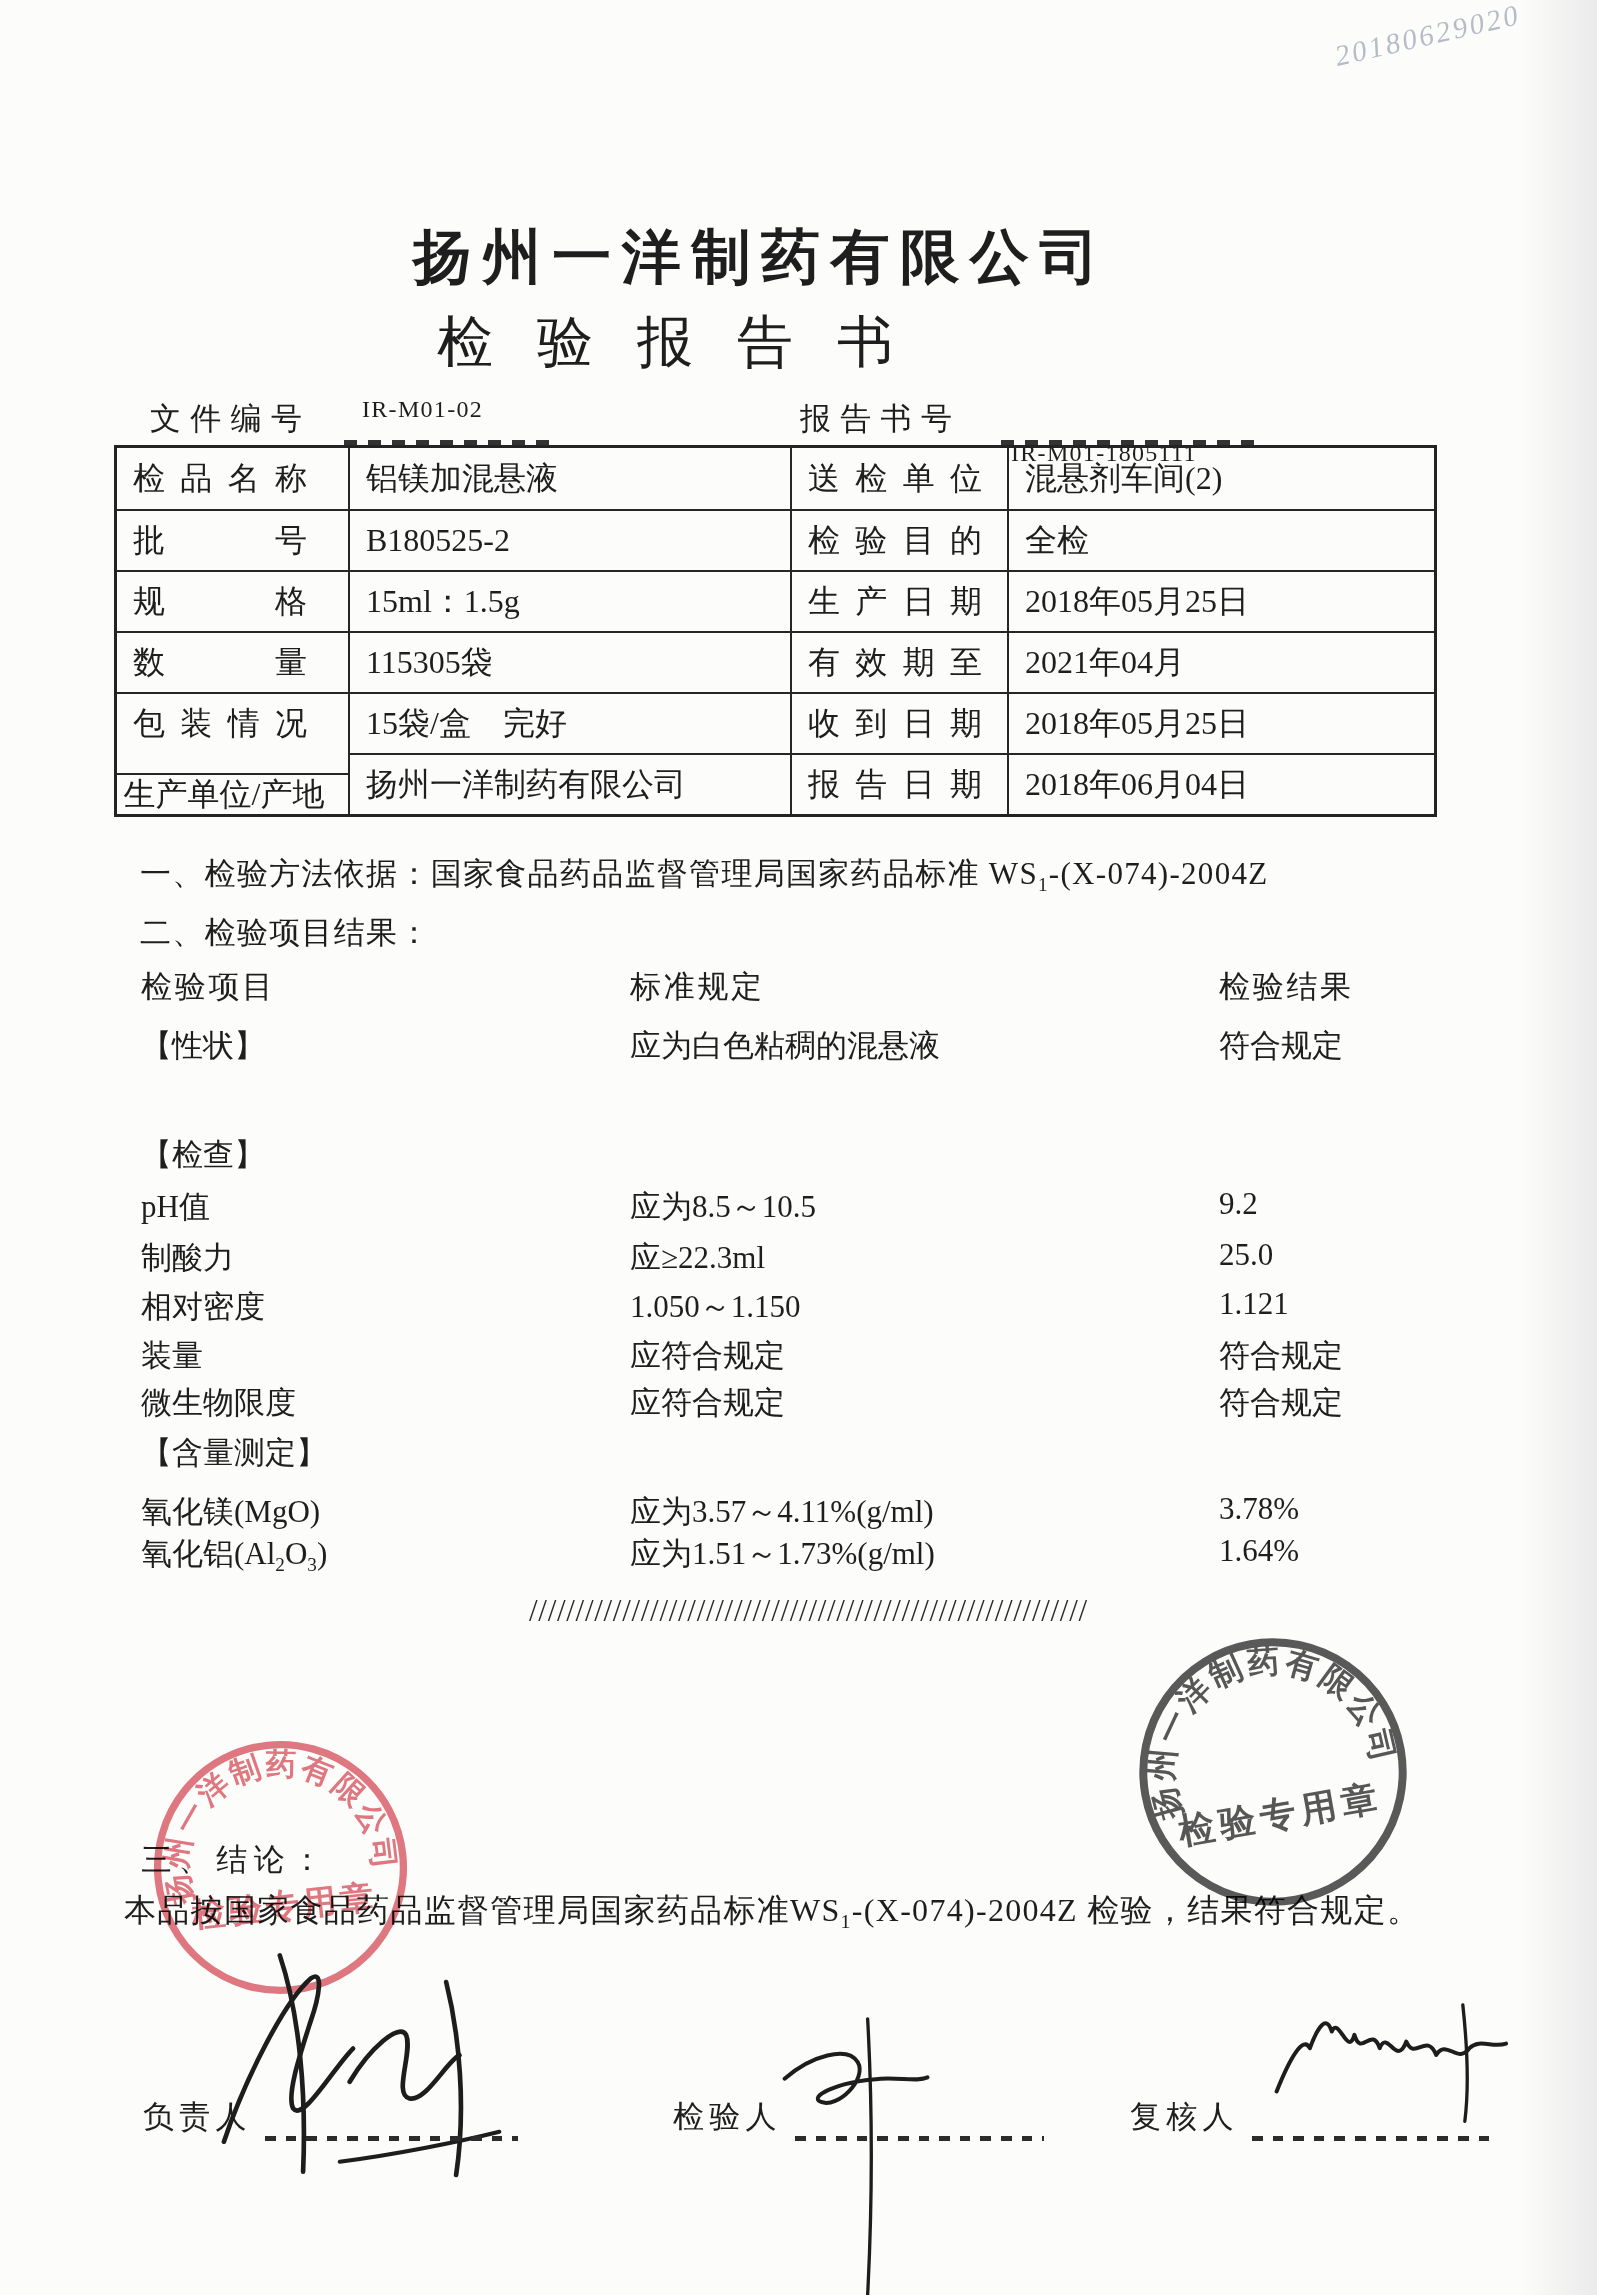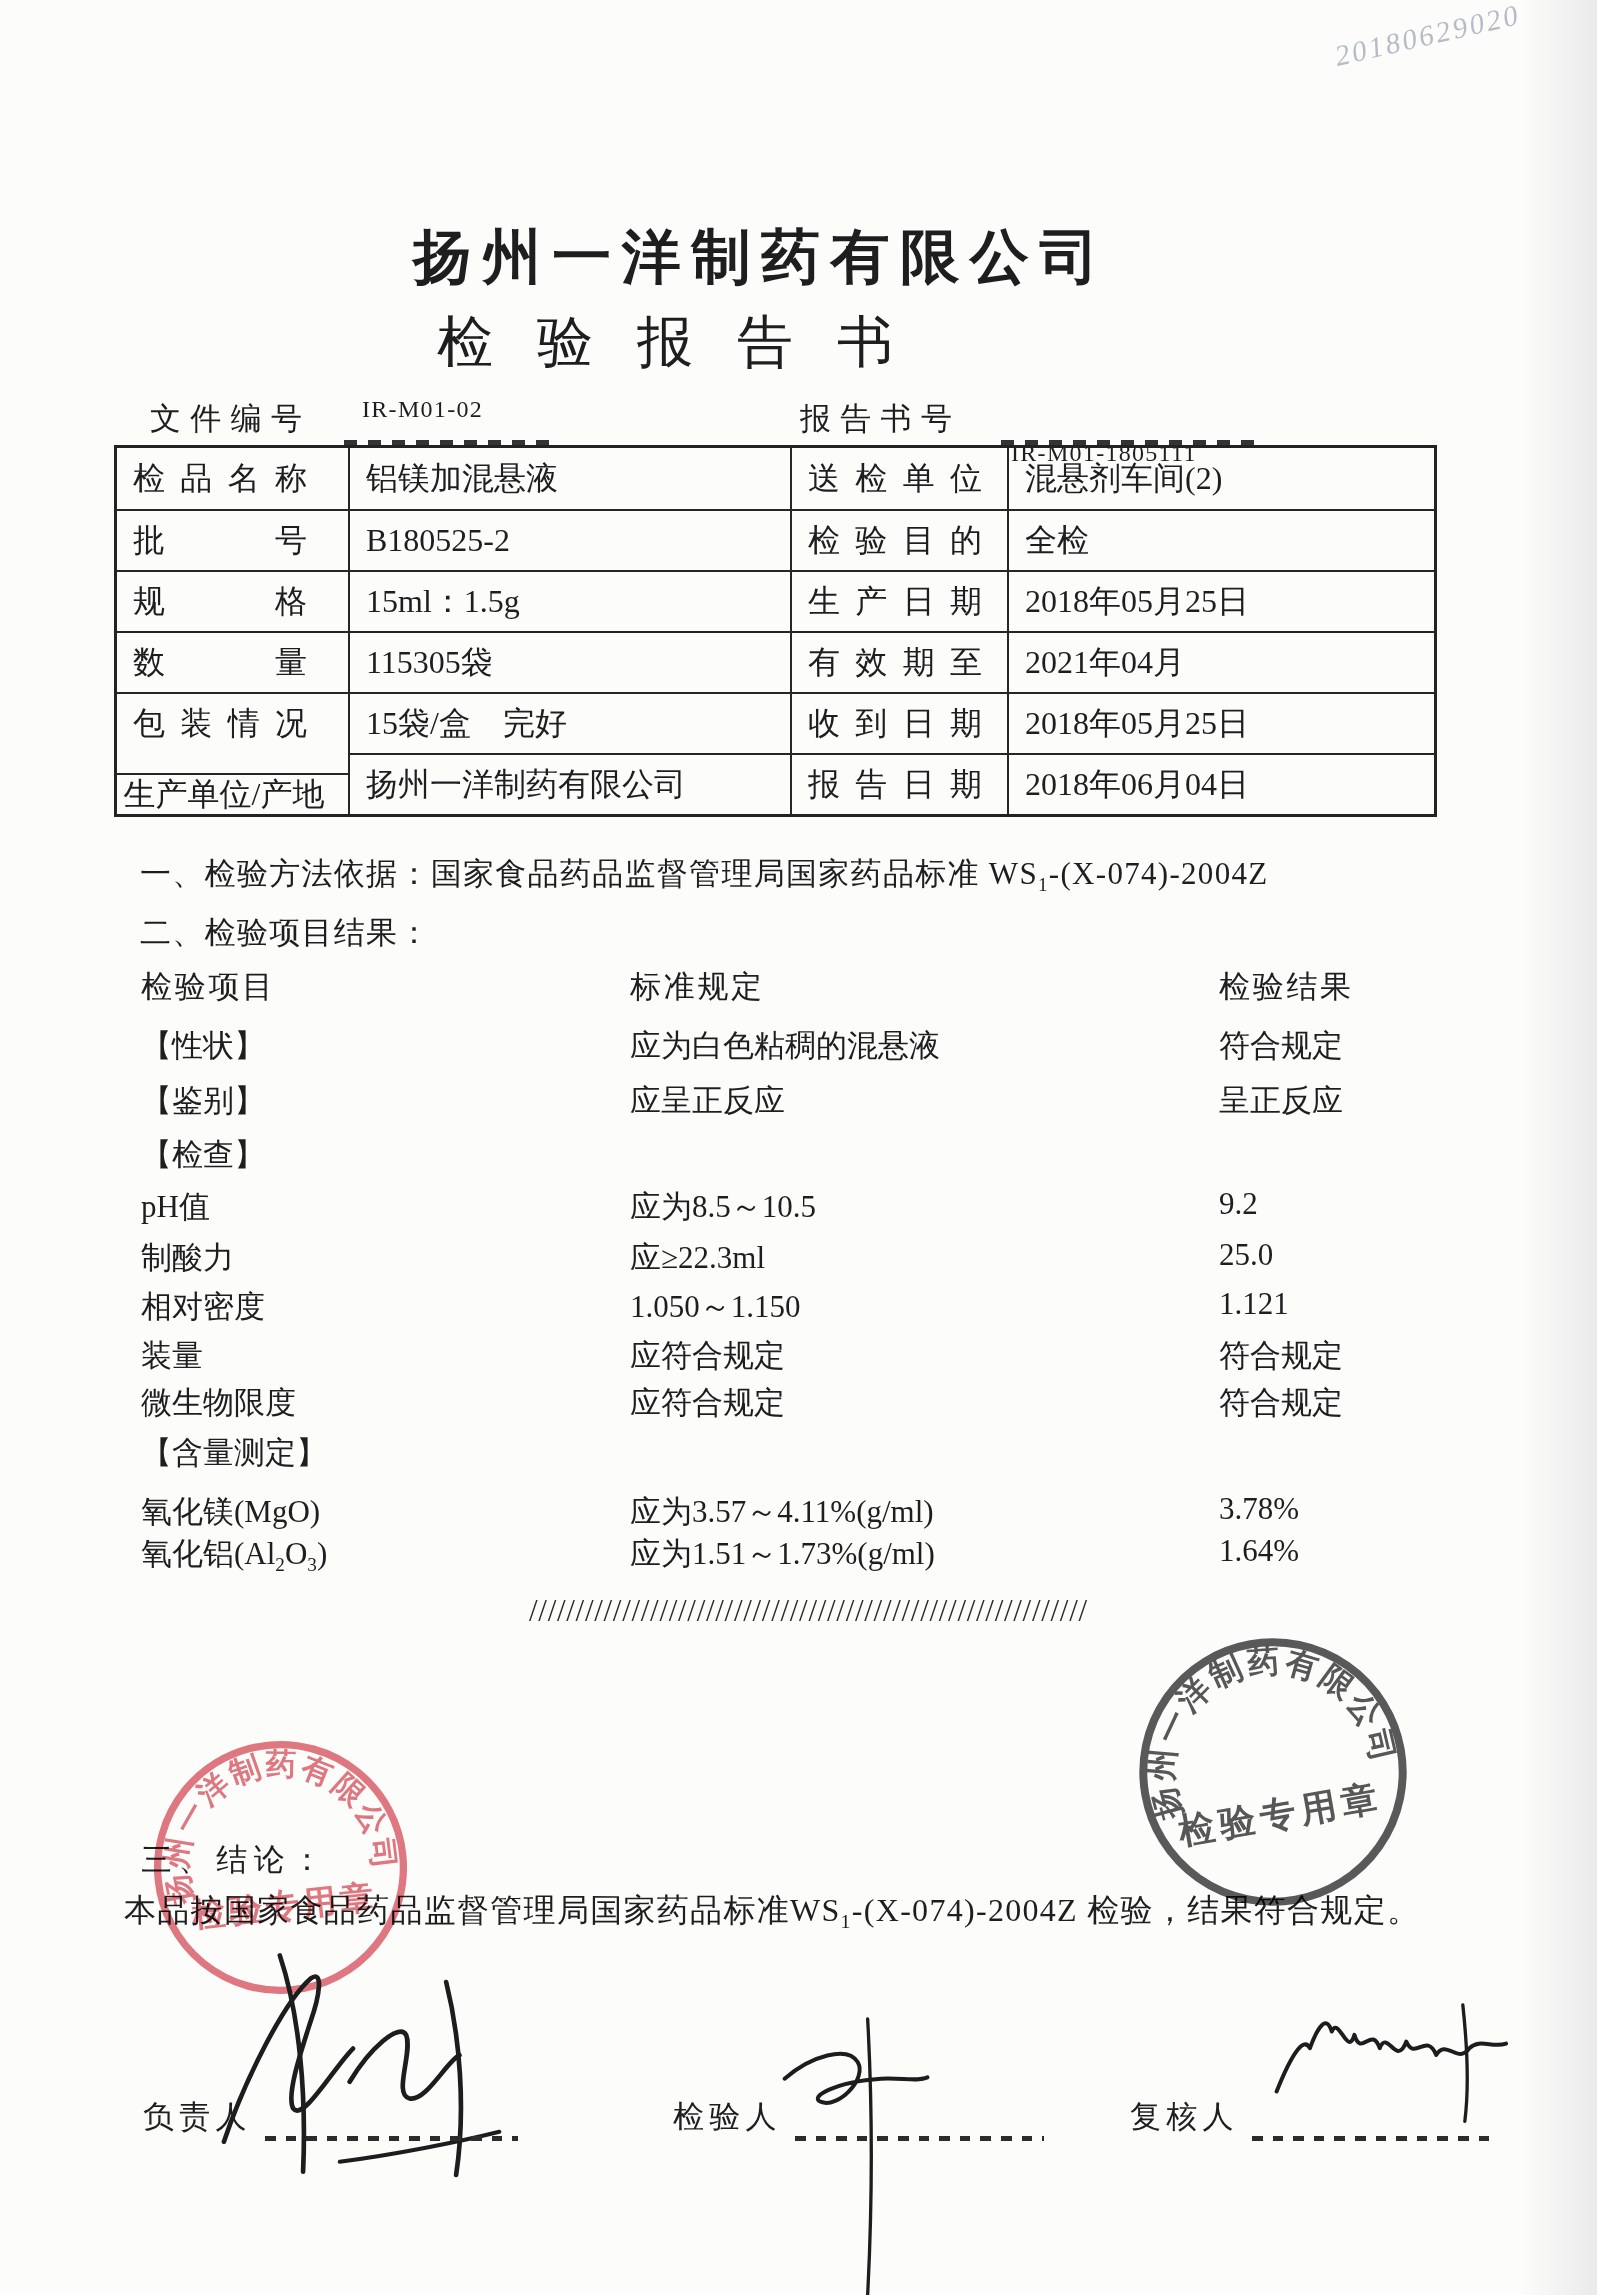--- a/index.html
+++ b/index.html
@@ -131,25 +131,20 @@
     <span class="rc rc1 res-head">检验项目</span>
     <span class="rc rc2 res-head">标准规定</span>
     <span class="rc rc3 res-head">检验结果</span>
   </div>
 
   <div class="abs r-row" style="top:1025px;">
     <span class="rc rc1">【性状】</span>
     <span class="rc rc2">应为白色粘稠的混悬液</span>
     <span class="rc rc3">符合规定</span>
   </div>
-  <div class="abs r-row" style="top:1080px;">
-    <span class="rc rc1">【鉴别】</span>
-    <span class="rc rc2">应呈正反应</span>
-    <span class="rc rc3">呈正反应</span>
-  </div>
   <div class="abs r-row" style="top:1134px;">
     <span class="rc rc1">【检查】</span>
     <span class="rc rc2"></span>
     <span class="rc rc3"></span>
   </div>
   <div class="abs r-row" style="top:1186px;">
     <span class="rc rc1">pH值</span>
     <span class="rc rc2">应为8.5～10.5</span>
     <span class="rc rc3">9.2</span>
   </div>

